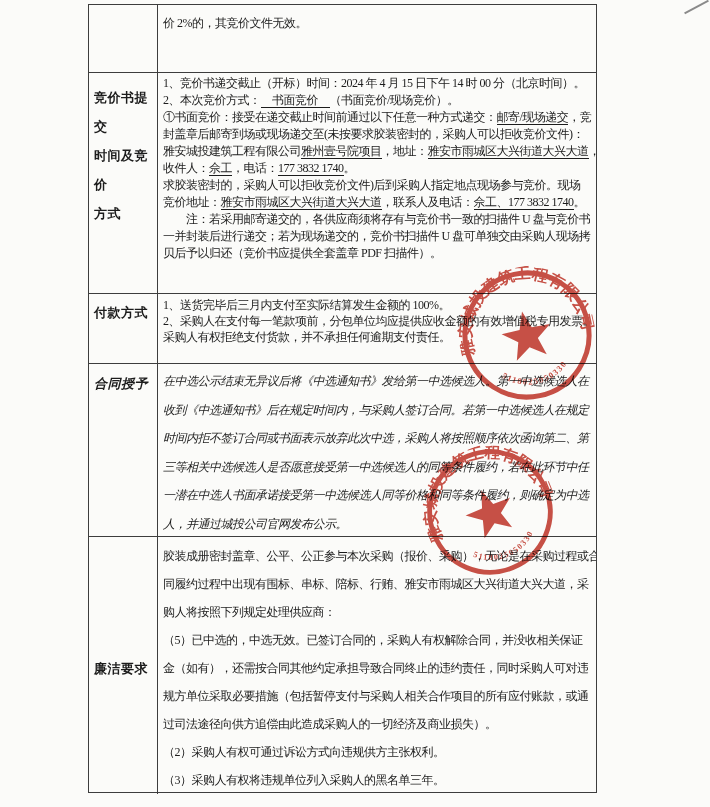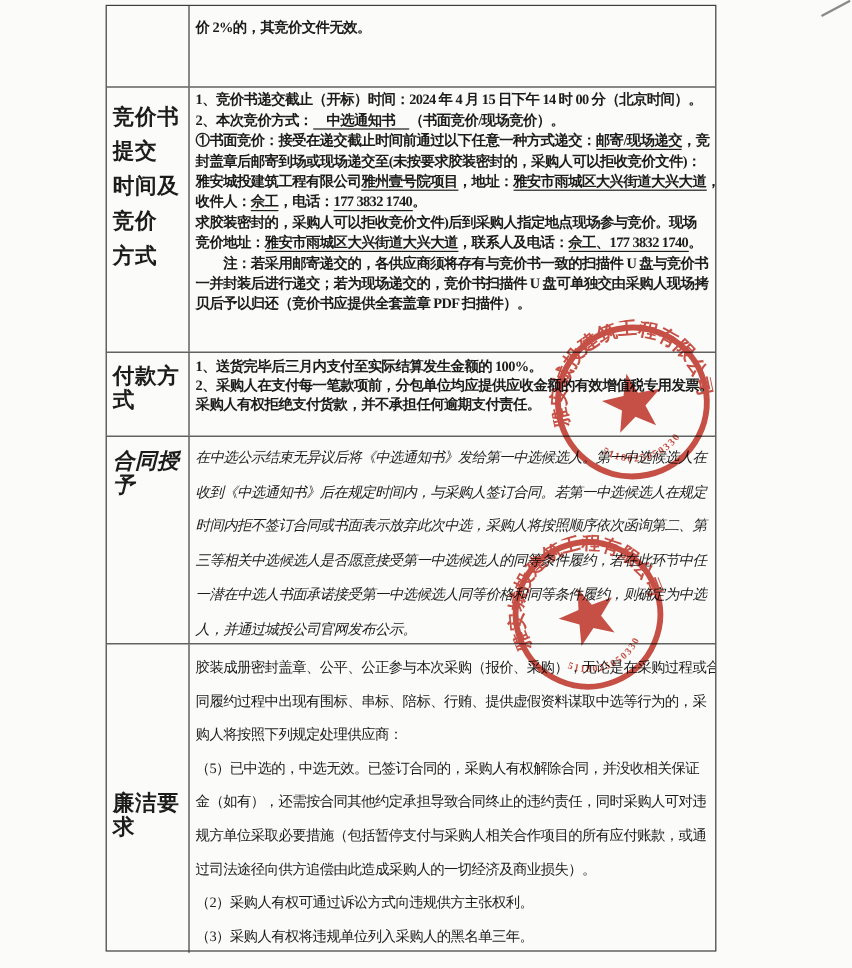--- a/index.html
+++ b/index.html
@@ -13,29 +13,29 @@
   
   #doc-table{
     position:absolute;left:88px;top:4px;width:509px;height:789px;
     border:1px solid #3d3d3d;box-sizing:border-box;
     background:transparent;
   }
   .row{display:flex;box-sizing:border-box;border-bottom:1px solid #3d3d3d;}
   .row:last-child{border-bottom:none;}
   .label-cell{
     width:69px;box-sizing:border-box;border-right:1px solid #3d3d3d;
-    font-weight:700;font-size:18px;letter-spacing:0.5px;
+    font-weight:700;font-size:13px;letter-spacing:0.5px;
     padding:8px 2px 0 5px;flex:none;
   }
   .label-line{line-height:20px;}
   .content-cell{
     flex:1;box-sizing:border-box;padding:0 2px 0 5px;overflow:hidden;
     font-size:12px;letter-spacing:-0.5px;
   }
-  .content-cell.bold{font-weight:700;}
+  .content-cell.bold{font-weight:400;}
   .line{white-space:nowrap;}
   .u{border-bottom:1px solid #1c1c1c;}
   
   .row-continuation{height:68px;}
   .row-continuation .content-cell{padding-top:9px;}
   .row-continuation .line{line-height:19px;}
   .row-submission{height:221px;}
   .row-submission .content-cell{padding-top:2px;}
   .row-submission .line{line-height:17px;}
   .row-submission .label-cell{padding-top:10px;}
@@ -76,21 +76,21 @@
         </div>
       </div>
       <div class="row row-submission">
         <div class="label-cell">
           <div class="label-line">竞价书提交</div>
           <div class="label-line">时间及竞价</div>
           <div class="label-line">方式</div>
         </div>
         <div class="content-cell bold">
           <div class="line"><span>1、竞价书递交截止（开标）时间：2024 年 4 月 15 日下午 14 时 00 分（北京时间）。</span></div>
-          <div class="line"><span>2、本次竞价方式：</span><span class="u">　中选通知书　</span><span>（书面竞价/现场竞价）。</span></div>
+          <div class="line"><span>2、本次竞价方式：</span><span class="u">　书面竞价　</span><span>（书面竞价/现场竞价）。</span></div>
           <div class="line"><span>①书面竞价：接受在递交截止时间前通过以下任意一种方式递交：</span><span class="u">邮寄/现场递交</span><span>，竞</span></div>
           <div class="line"><span>封盖章后邮寄到场或现场递交至(未按要求胶装密封的，采购人可以拒收竞价文件)：</span></div>
           <div class="line"><span>雅安城投建筑工程有限公司</span><span class="u">雅州壹号院项目</span><span>，地址：</span><span class="u">雅安市雨城区大兴街道大兴大道</span><span>，</span></div>
           <div class="line"><span>收件人：</span><span class="u">佘工</span><span>，电话：</span><span class="u">177 3832 1740</span><span>。</span></div>
           <div class="line"><span>求胶装密封的，采购人可以拒收竞价文件)后到采购人指定地点现场参与竞价。现场</span></div>
           <div class="line"><span>竞价地址：</span><span class="u">雅安市雨城区大兴街道大兴大道</span><span>，联系人及电话：</span><span class="u">佘工、177 3832 1740</span><span>。</span></div>
           <div class="line"><span>　　注：若采用邮寄递交的，各供应商须将存有与竞价书一致的扫描件 U 盘与竞价书</span></div>
           <div class="line"><span>一并封装后进行递交；若为现场递交的，竞价书扫描件 U 盘可单独交由采购人现场拷</span></div>
           <div class="line"><span>贝后予以归还（竞价书应提供全套盖章 PDF 扫描件）。</span></div>
         </div>
@@ -117,21 +117,21 @@
           <div class="line"><span>一潜在中选人书面承诺接受第一中选候选人同等价格和同等条件履约，则确定为中选</span></div>
           <div class="line"><span>人，并通过城投公司官网发布公示。</span></div>
         </div>
       </div>
       <div class="row row-integrity">
         <div class="label-cell">
           <div class="label-line">廉洁要求</div>
         </div>
         <div class="content-cell">
           <div class="line"><span>胶装成册密封盖章、公平、公正参与本次采购（报价、采购），无论是在采购过程或合</span></div>
-          <div class="line"><span>同履约过程中出现有围标、串标、陪标、行贿、提供虚假资料谋取中选等行为的，采</span></div>
+          <div class="line"><span>同履约过程中出现有围标、串标、陪标、行贿、雅安市雨城区大兴街道大兴大道，采</span></div>
           <div class="line"><span>购人将按照下列规定处理供应商：</span></div>
           <div class="line"><span>（5）已中选的，中选无效。已签订合同的，采购人有权解除合同，并没收相关保证</span></div>
           <div class="line"><span>金（如有），还需按合同其他约定承担导致合同终止的违约责任，同时采购人可对违</span></div>
           <div class="line"><span>规方单位采取必要措施（包括暂停支付与采购人相关合作项目的所有应付账款，或通</span></div>
           <div class="line"><span>过司法途径向供方追偿由此造成采购人的一切经济及商业损失）。</span></div>
           <div class="line"><span>（2）采购人有权可通过诉讼方式向违规供方主张权利。</span></div>
           <div class="line"><span>（3）采购人有权将违规单位列入采购人的黑名单三年。</span></div>
         </div>
       </div>
     </div>

